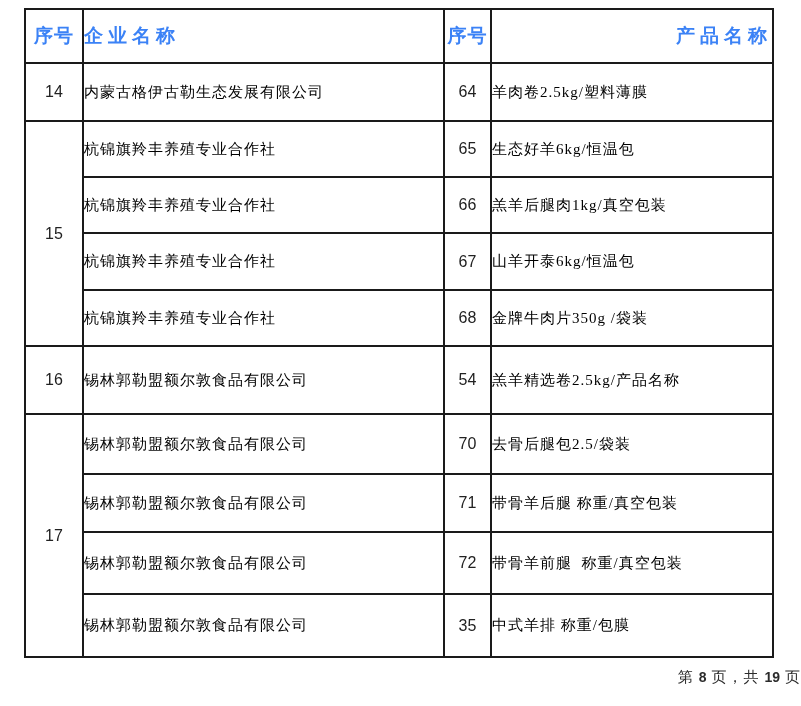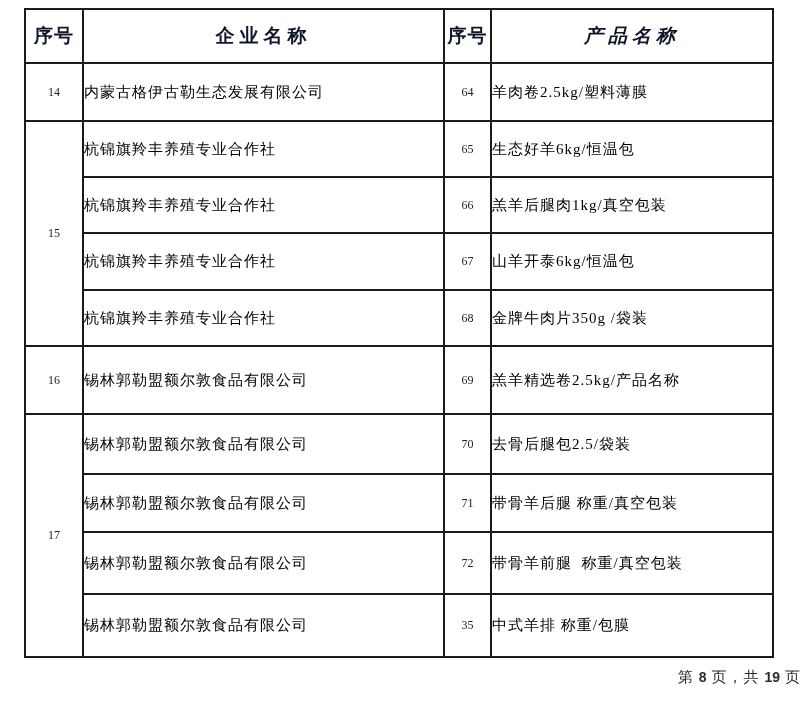--- a/index.html
+++ b/index.html
@@ -31,33 +31,33 @@
 
   .doc-table th, .doc-table td {
     border: 2px solid #1a1a1a;
     padding: 0;
     vertical-align: middle;
     background: #ffffff;
   }
   .doc-table th {
     font-weight: bold;
     font-size: 19px;
-    color: #0f172a;
+    color: #3b82f6;
     white-space: nowrap;
     overflow: visible;
   }
-  .th-center { text-align: center; letter-spacing: 5px; }
+  .th-center { text-align: left; letter-spacing: 5px; }
   .th-serial { text-align: center; letter-spacing: 1px; }
-  .th-left   { text-align: center; padding-left: 8px; letter-spacing: 5px; font-style: italic; }
+  .th-left   { text-align: right; padding-left: 8px; letter-spacing: 5px; }
 
   .num {
     text-align: center;
-    font-size: 12px;
+    font-size: 16px;
     color: #222222;
-    font-family: Liberation Serif, serif;
+    font-family: Liberation Sans, sans-serif;
   }
   .company, .product {
     text-align: left;
     padding-left: 8px;
     padding-right: 4px;
     font-size: 15px;
     color: #000000;
     white-space: pre-wrap;
     letter-spacing: 1px;
   }
@@ -127,21 +127,21 @@
     </tr>
     <tr style="height:56px">
       <td class="company">杭锦旗羚丰养殖专业合作社</td>
       <td class="num">68</td>
       <td class="product">金牌牛肉片350g /袋装</td>
     </tr>
 
     <tr style="height:68px">
       <td class="num">16</td>
       <td class="company">锡林郭勒盟额尔敦食品有限公司</td>
-      <td class="num">69</td>
+      <td class="num">54</td>
       <td class="product">羔羊精选卷2.5kg/产品名称</td>
     </tr>
 
     <tr style="height:60px">
       <td class="num no-bottom" rowspan="4">17</td>
       <td class="company">锡林郭勒盟额尔敦食品有限公司</td>
       <td class="num">70</td>
       <td class="product">去骨后腿包2.5/袋装</td>
     </tr>
     <tr style="height:58px">

